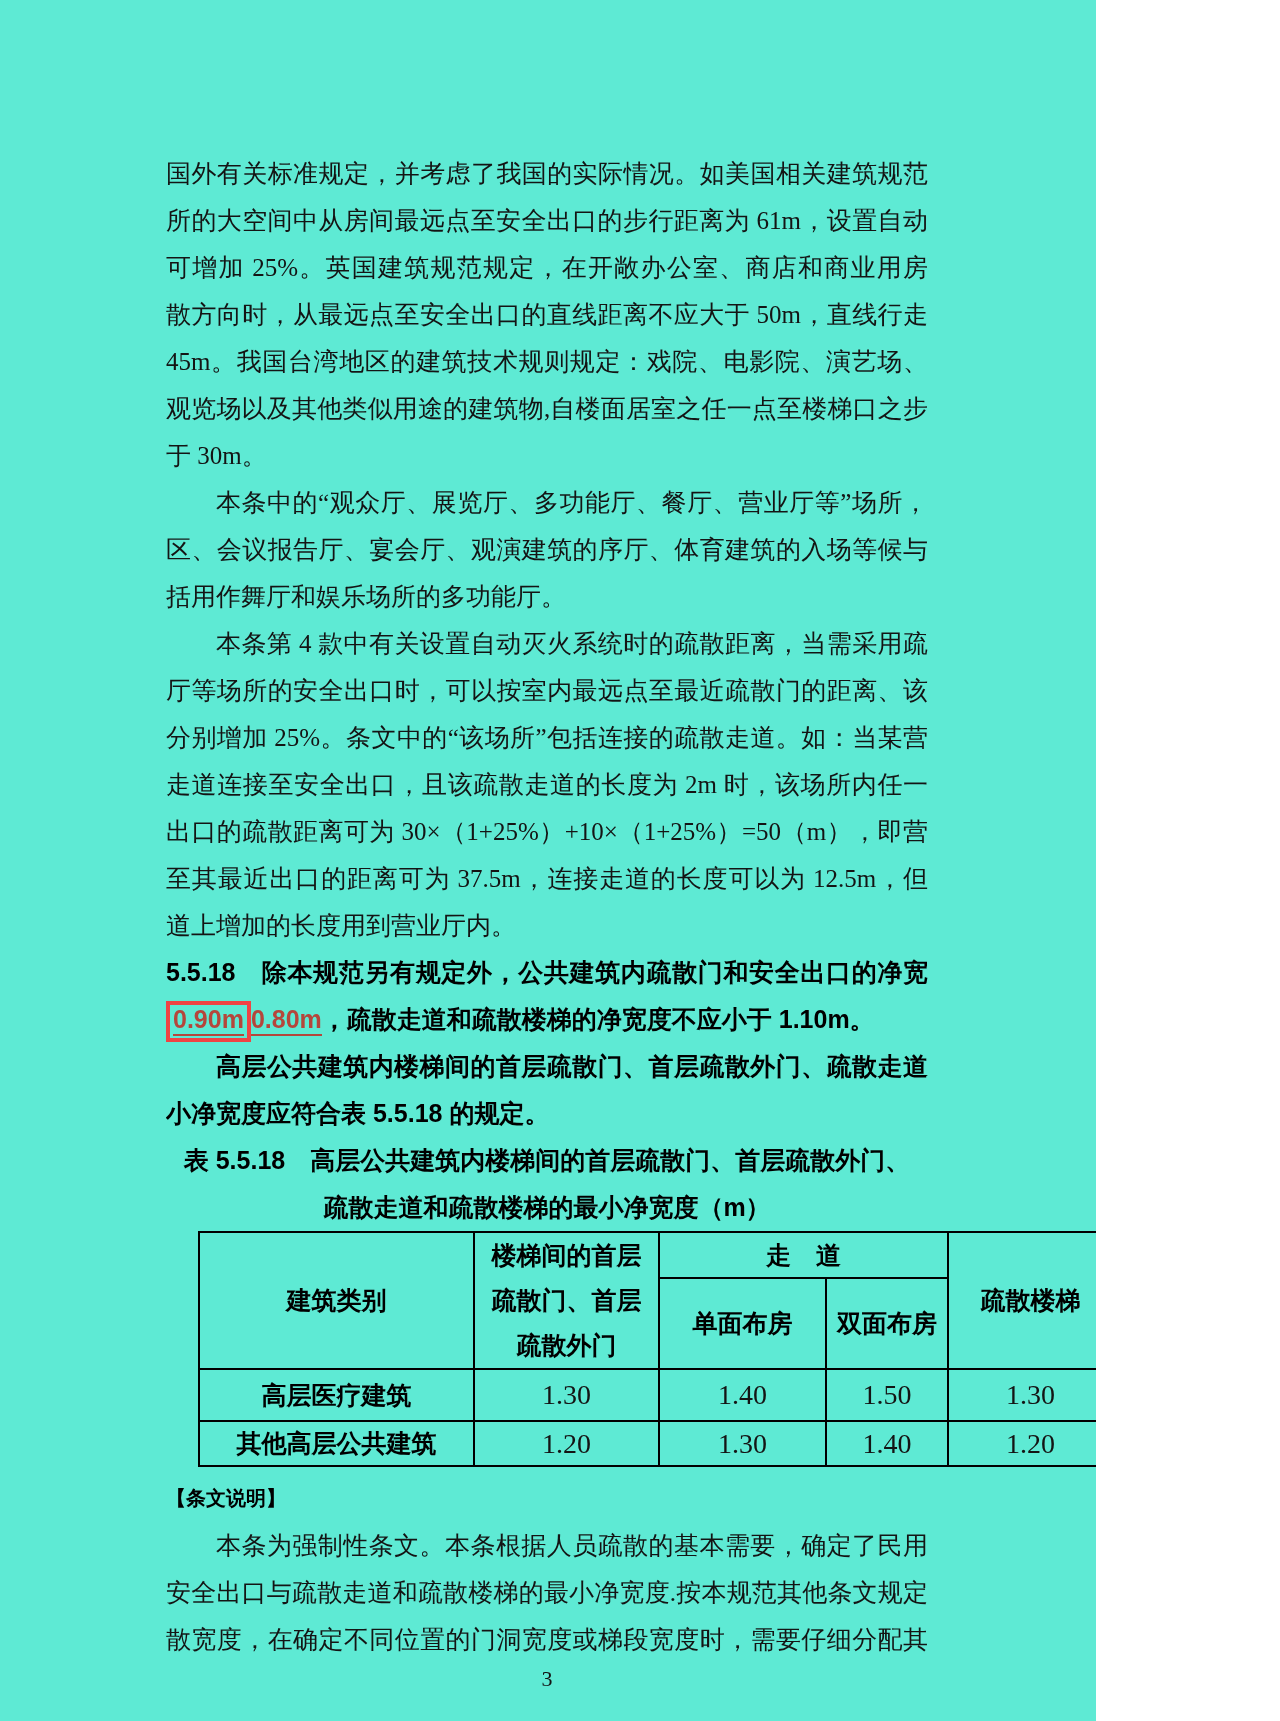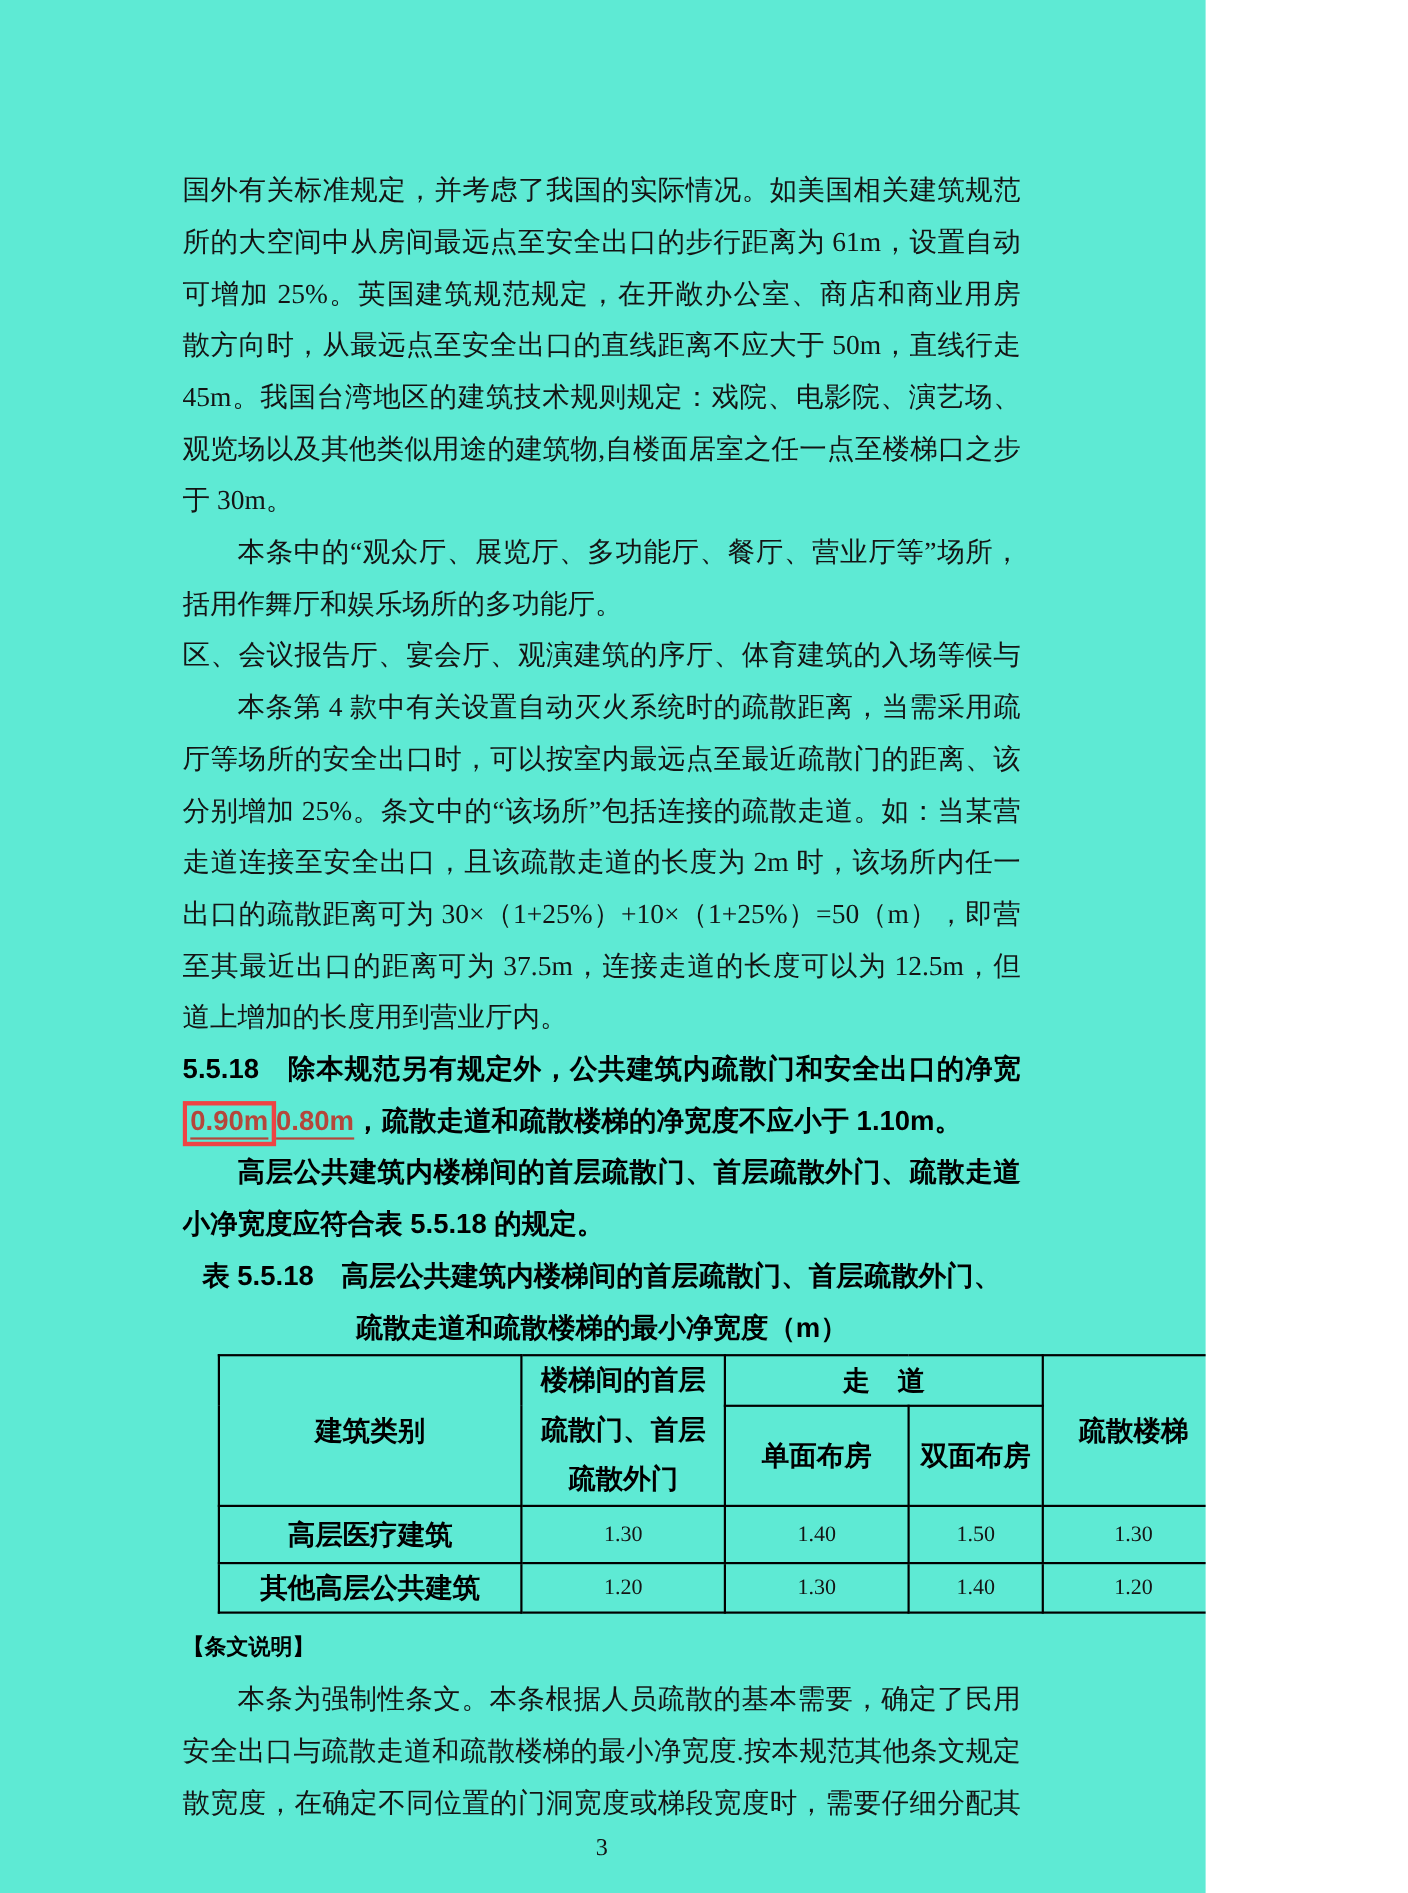--- a/index.html
+++ b/index.html
@@ -53,21 +53,21 @@
     vertical-align:middle;
     padding:0;
   }
   .hd{
     font-family:"Liberation Sans","DejaVu Sans",sans-serif;
     font-weight:700;
     font-size:25px;
     color:#000;
   }
   .hd .hline{line-height:45px;}
-  .num{font-size:20px;color:#141414;}
+  .num{font-size:28px;color:#141414;}
   .trh1{height:46px;}
   .trh2{height:90px;}
   .trr1{height:52px;}
   .trr2{height:45px;margin-left:26px;}
   .cmt-head{
     font-size:20px;
     line-height:47px;height:47px;
     margin-top:8px;
     text-align:left;
   }
@@ -90,22 +90,22 @@
       <div class="line">所的大空间中从房间最远点至安全出口的步行距离为 61m，设置自动喷水灭火系统后</div>
       <div class="line">可增加 25%。英国建筑规范规定，在开敞办公室、商店和商业用房中，如有多个疏</div>
       <div class="line">散方向时，从最远点至安全出口的直线距离不应大于 50m，直线行走距离不应大于</div>
       <div class="line">45m。我国台湾地区的建筑技术规则规定：戏院、电影院、演艺场、歌厅、集会堂、</div>
       <div class="line">观览场以及其他类似用途的建筑物,自楼面居室之任一点至楼梯口之步行距离不应大</div>
       <div class="line short">于 30m。</div>
     </div>
 
     <div>
       <div class="line indent">本条中的“观众厅、展览厅、多功能厅、餐厅、营业厅等”场所，包括开敞式办公</div>
+      <div class="line">区、会议报告厅、宴会厅、观演建筑的序厅、体育建筑的入场等候与休息厅等，不包</div>
       <div class="line short">括用作舞厅和娱乐场所的多功能厅。</div>
-      <div class="line">区、会议报告厅、宴会厅、观演建筑的序厅、体育建筑的入场等候与休息厅等，不包</div>
     </div>
 
     <div>
       <div class="line indent">本条第 4 款中有关设置自动灭火系统时的疏散距离，当需采用疏散走道连接营业</div>
       <div class="line">厅等场所的安全出口时，可以按室内最远点至最近疏散门的距离、该疏散走道的长度</div>
       <div class="line">分别增加 25%。条文中的“该场所”包括连接的疏散走道。如：当某营业厅需采用疏散</div>
       <div class="line">走道连接至安全出口，且该疏散走道的长度为 2m 时，该场所内任一点至最近安全</div>
       <div class="line">出口的疏散距离可为 30×（1+25%）+10×（1+25%）=50（m），即营业厅内任一点</div>
       <div class="line">至其最近出口的距离可为 37.5m，连接走道的长度可以为 12.5m，但不可以将连接走</div>
       <div class="line short">道上增加的长度用到营业厅内。</div>

